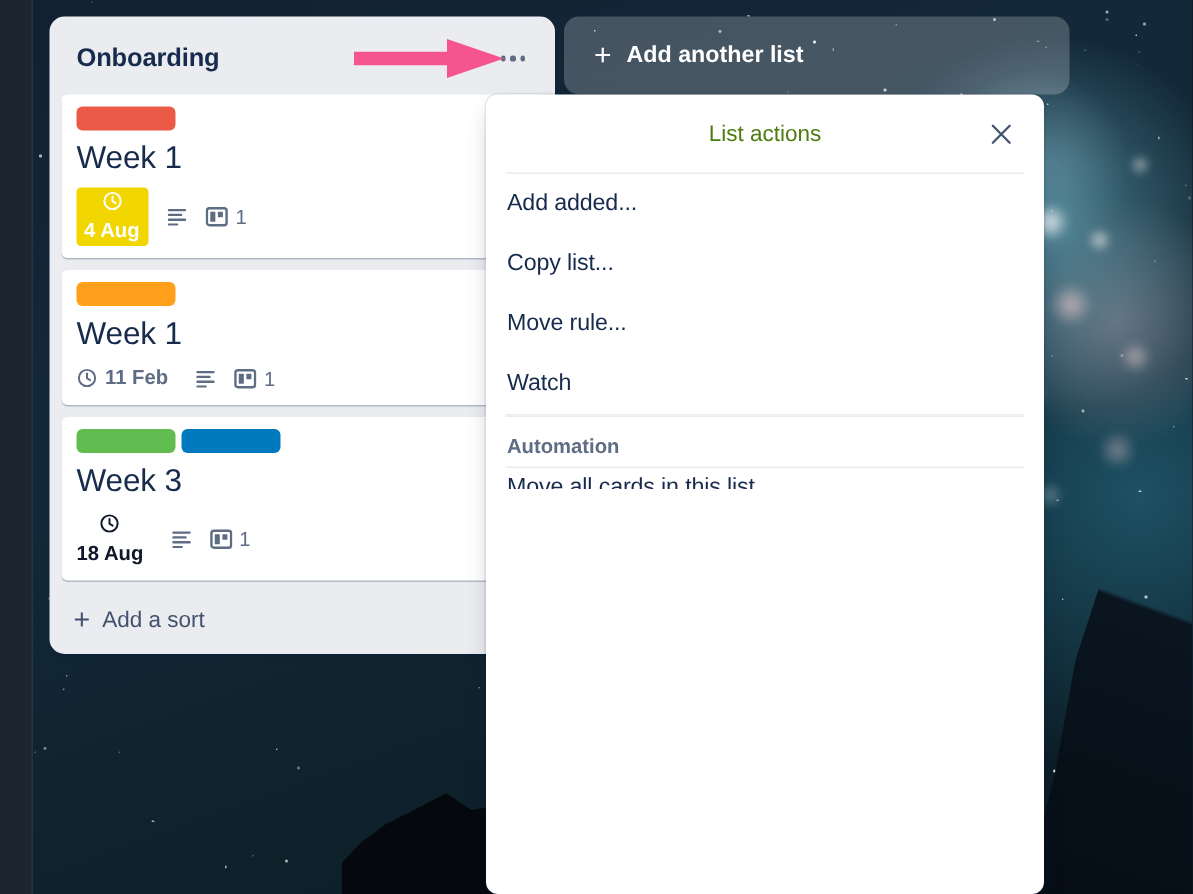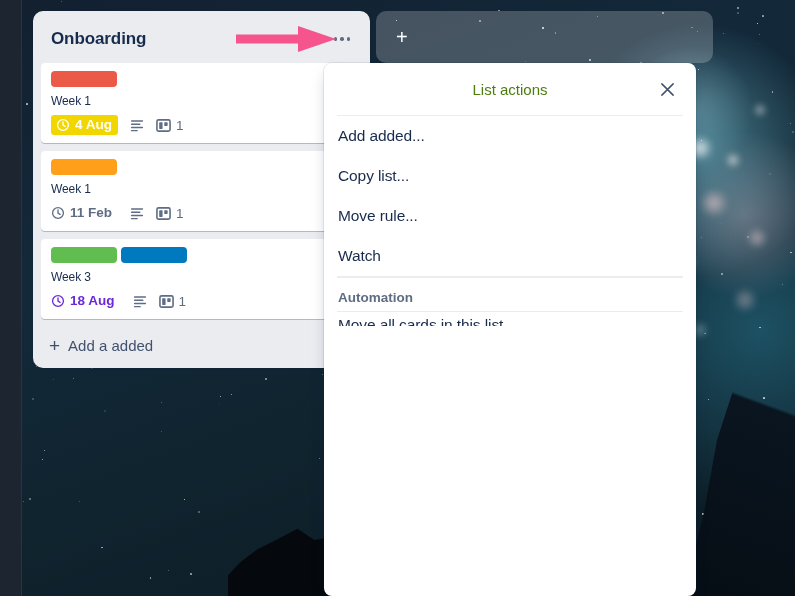--- a/index.html
+++ b/index.html
@@ -66,21 +66,21 @@
 
   .cards { padding: 0 8px; }
   .card {
     background:#fff; border-radius:4px;
     box-shadow: 0 1px 0 rgba(9,30,66,0.25);
     padding: 8px 8px 6px 10px;
     margin-bottom: 8px;
   }
   .labels { display:flex; gap:4px; margin-bottom: 7px; }
   .label { width:66px; height:16px; border-radius:4px; }
-  .card-title { font-size:12px; color:#172b4d; margin-bottom:7px; letter-spacing:-0.1px; }
+  .card-title { font-size:21px; color:#172b4d; margin-bottom:7px; letter-spacing:-0.1px; }
   .badges { display:flex; align-items:center; gap:12px; padding-bottom:2px; }
   .due {
     display:flex; align-items:center; gap:5px;
     border-radius:3px; padding:2px 6px 2px 5px;
     font-size:13.5px; font-weight:700;
   }
   .due.plain { color:#5e6c84; padding-left:0; }
   .due-text { line-height:16px; }
   .icon-sm { display:inline-flex; align-items:center; color:#5e6c84; }
   .badge-grp { display:flex; align-items:center; gap:5px; font-size:13.5px; color:#5e6c84; }
@@ -436,21 +436,21 @@
         </span>
     </div>
   </div>
   <div class="cards" id="cards">
       <div class="card">
         <div class="labels">
           <span class="label" style="background:#eb5a46"></span>
         </div>
         <div class="card-title">Week 1</div>
         <div class="badges">
-          <span class="due" style="background:#f2d600;color:#ffffff;">
+          <span class="due" style="background:#f2d600;color:#ffffff;flex-direction:column;">
             <span class="icon-sm" style="color:inherit">
               <svg width="14" height="14" viewBox="0 0 16 16">
                 <circle cx="8" cy="8" r="6.2" fill="none" stroke="currentColor" stroke-width="1.5"></circle>
                 <path d="M8 4.6V8.2L10.4 9.6" stroke="currentColor" stroke-width="1.5" fill="none" stroke-linecap="round"></path>
               </svg>
             </span>
             <span class="due-text">4 Aug</span>
           </span>
           <span class="icon-sm">
             <svg width="14" height="13" viewBox="0 0 16 14">
@@ -511,21 +511,21 @@
           </span>
         </div>
       </div>
       <div class="card">
         <div class="labels">
           <span class="label" style="background:#61bd4f"></span>
           <span class="label" style="background:#0079bf"></span>
         </div>
         <div class="card-title">Week 3</div>
         <div class="badges">
-          <span class="due plain" style="color:#6d28d9;">
+          <span class="due plain" style="color:#0f172a;flex-direction:column;">
             <span class="icon-sm" style="color:inherit">
               <svg width="14" height="14" viewBox="0 0 16 16">
                 <circle cx="8" cy="8" r="6.2" fill="none" stroke="currentColor" stroke-width="1.5"></circle>
                 <path d="M8 4.6V8.2L10.4 9.6" stroke="currentColor" stroke-width="1.5" fill="none" stroke-linecap="round"></path>
               </svg>
             </span>
             <span class="due-text">18 Aug</span>
           </span>
           <span class="icon-sm">
             <svg width="14" height="13" viewBox="0 0 16 14">
@@ -545,26 +545,27 @@
                 <rect x="8.8" y="4.4" width="3.6" height="4" rx=".6" fill="currentColor"></rect>
               </svg>
             </span>
             <span>1</span>
           </span>
         </div>
       </div>
     </div>
   <div id="add-card">
     <span class="plus">+</span>
-    <span>Add a added</span>
+    <span>Add a sort</span>
   </div>
 </div>
 
 <div id="add-list">
   <span class="plus">+</span>
+  <span>Add another list</span>
 </div>
 
 <div id="popup">
   <div id="popup-header">
     <div id="popup-title">List actions</div>
     <div id="popup-close">
       <svg width="15" height="15" viewBox="0 0 16 16" aria-hidden="true">
         <path d="M2 2 L14 14 M14 2 L2 14" stroke="#42526e" stroke-width="1.6" fill="none" stroke-linecap="round"></path>
       </svg>
     </div>

